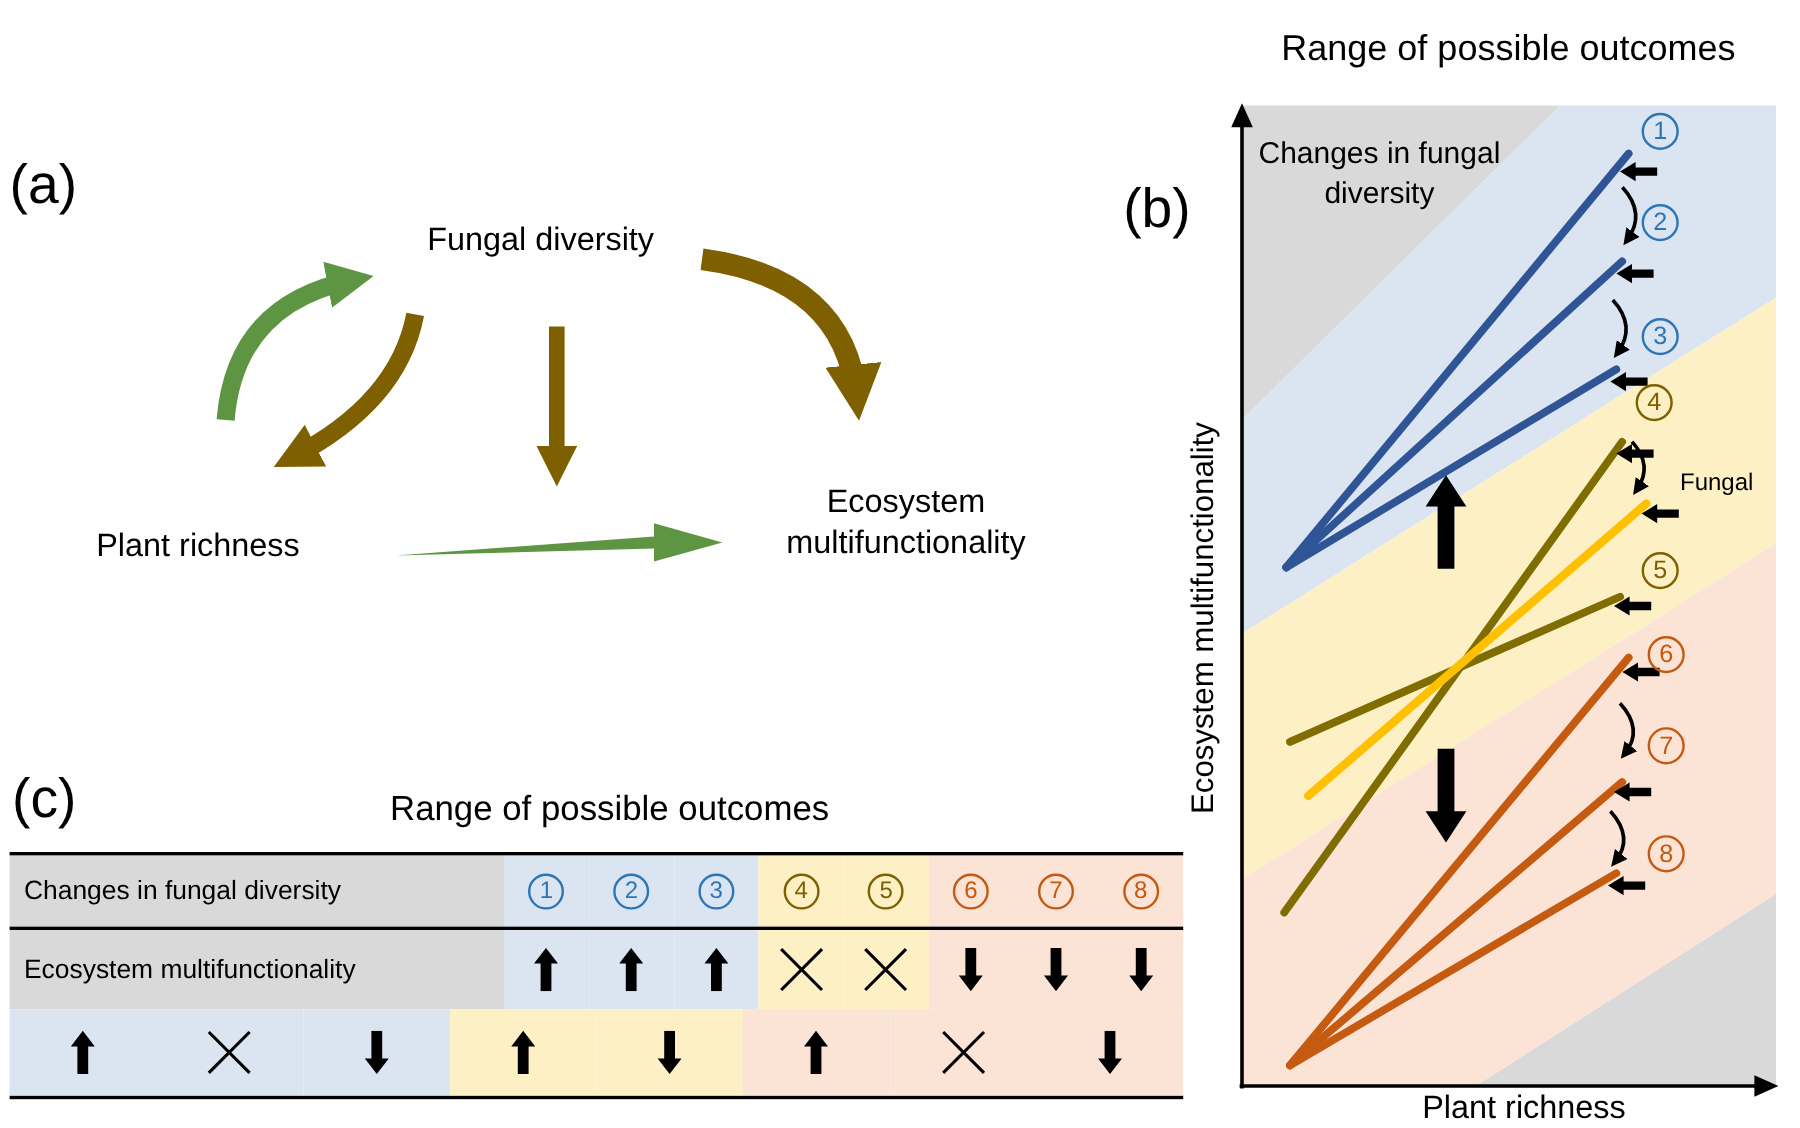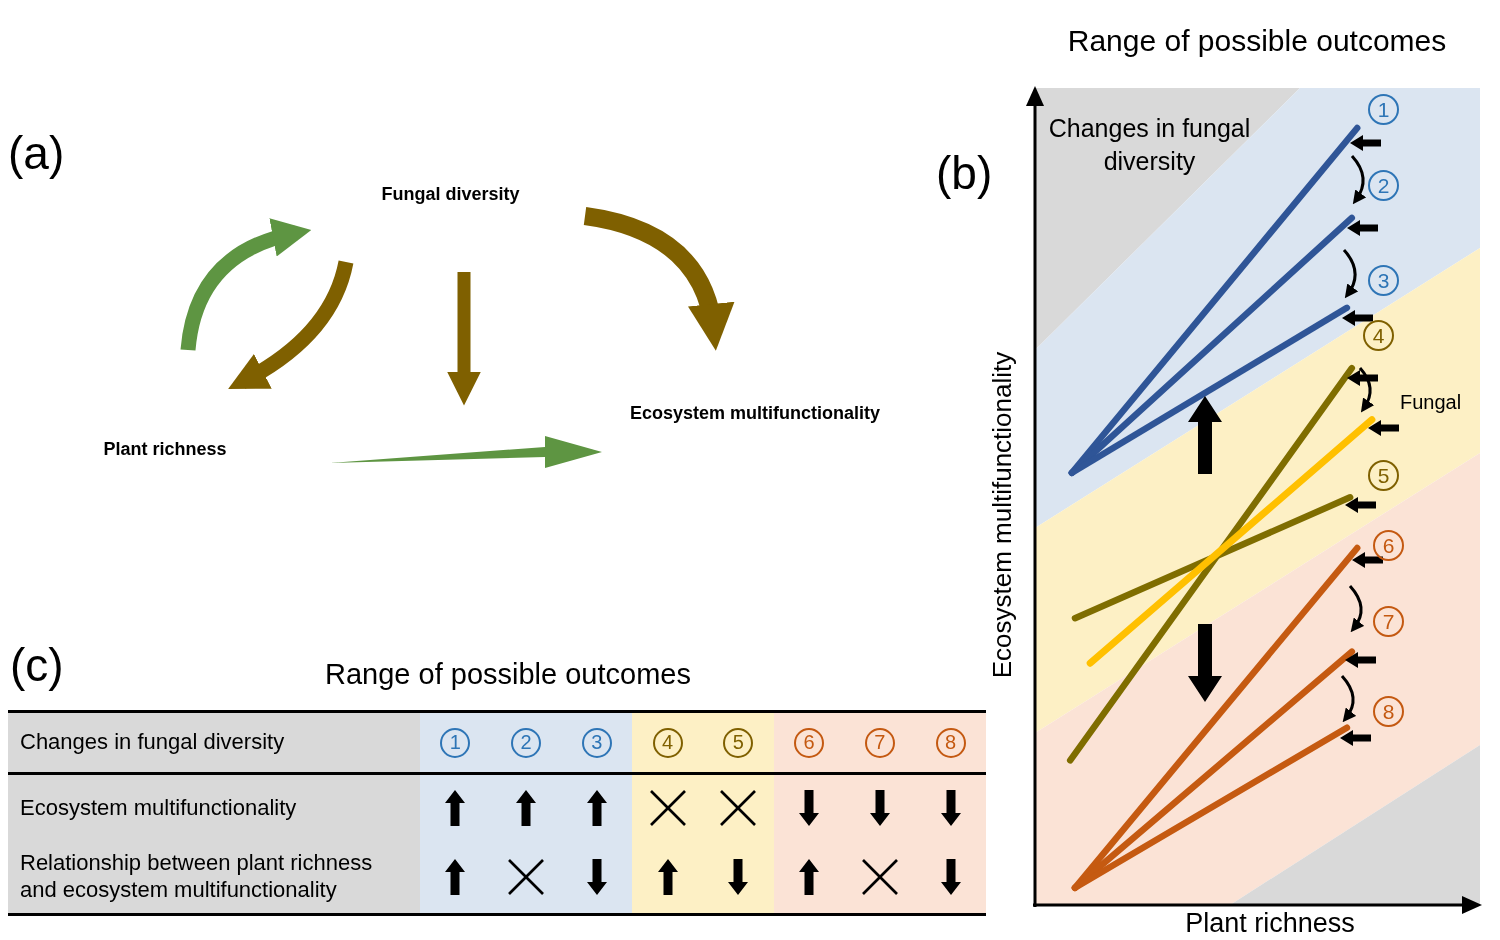--- a/index.html
+++ b/index.html
@@ -2,21 +2,21 @@
 <html><head>
 <meta charset="utf-8">
 <style>
   *{margin:0;padding:0;box-sizing:border-box;}
   body{width:1500px;height:940px;position:relative;background:#ffffff;
        font-family:"Liberation Sans",sans-serif;color:#000;overflow:hidden;}
   .t{position:absolute;}
   .panel-label{font-size:46px;}
   .center{text-align:center;}
   svg.layer{position:absolute;left:0;top:0;}
-  .node-label{font-size:18px;line-height:1.25;font-weight:bold;}
+  .node-label{font-size:27px;line-height:1.25;}
   .b-title{font-size:30px;}
   .c-title{font-size:29px;}
   .axis-label{font-size:26px;white-space:nowrap;}
   .inner-note{font-size:25px;line-height:1.3;}
   .control-label{font-size:20px;}
   .circled{position:absolute;width:31px;height:31px;border:2.5px solid currentColor;border-radius:50%;
            display:flex;align-items:center;justify-content:center;font-size:21px;background:transparent;}
   .circled-inline{display:inline-flex;width:30px;height:30px;border:2.5px solid currentColor;border-radius:50%;
            align-items:center;justify-content:center;font-size:20px;}
   #table-c{position:absolute;left:8px;top:710px;width:978px;border-top:3px solid #000;border-bottom:3px solid #000;}
@@ -194,21 +194,20 @@
             <polygon points="10,36 20,23 14.5,23 14.5,0 5.5,0 5.5,23 0,23" fill="#000"></polygon>
           </svg>
         </div>
         <div class="tcell" style="background: rgb(251, 227, 214);">
           <svg width="20" height="36">
             <polygon points="10,36 20,23 14.5,23 14.5,0 5.5,0 5.5,23 0,23" fill="#000"></polygon>
           </svg>
         </div>
       </div>
     <div class="trow r3" id="row-3">
-      <div class="tlabel">Relationship between plant richness and ecosystem multifunctionality</div>
     <div class="tcell" style="background: rgb(219, 229, 241);">
           <svg width="20" height="36">
             <polygon points="10,0 20,13 14.5,13 14.5,36 5.5,36 5.5,13 0,13" fill="#000"></polygon>
           </svg>
         </div>
         <div class="tcell" style="background: rgb(219, 229, 241);">
           <svg width="38" height="38">
             <line x1="2" y1="2" x2="36" y2="36" stroke="#000" stroke-width="2.6"></line>
             <line x1="36" y1="2" x2="2" y2="36" stroke="#000" stroke-width="2.6"></line>
           </svg>

